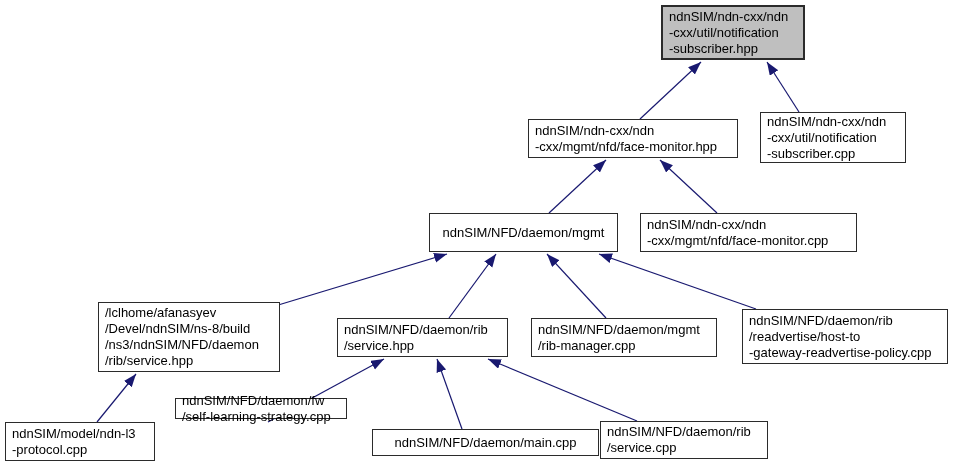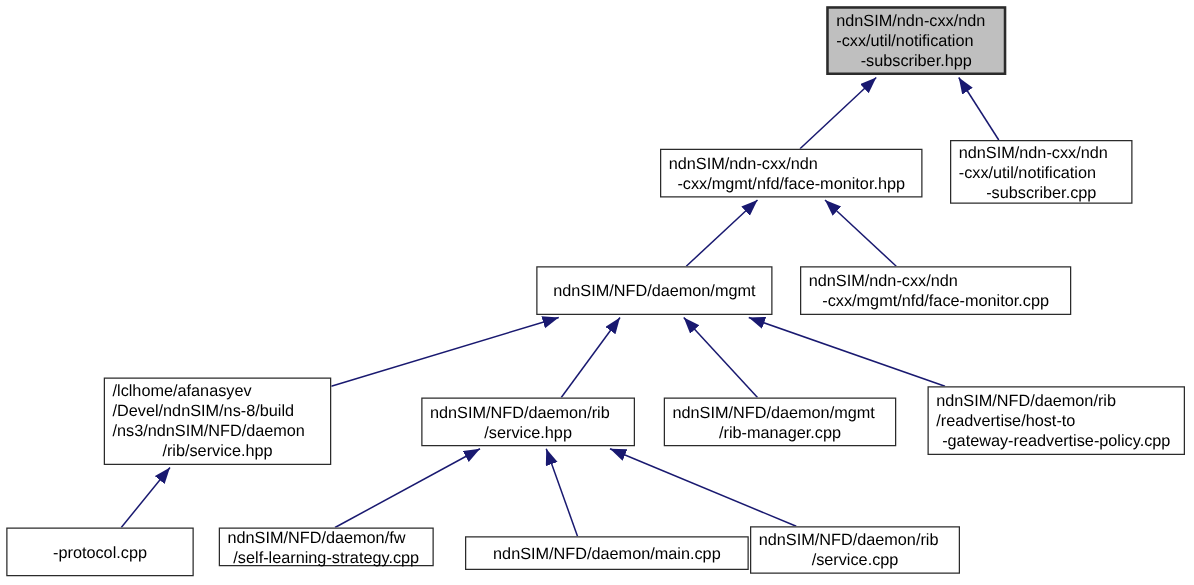--- a/index.html
+++ b/index.html
@@ -40,21 +40,21 @@
     justify-content: center;
     padding: 1px 6px;
     white-space: nowrap;
     cursor: pointer;
   }
   .node .ln {
     text-align: left;
     width: 100%;
   }
   .node .ln:last-child {
-    text-align: center;
+    text-align: left;
   }
   .node .ln:only-child {
     text-align: center;
   }
   .node.hub {
     background: var(--hl, #bfbfbf);
     border-width: 2px;
     cursor: default;
   }
 </style>
@@ -96,43 +96,44 @@
         <div class="ln">-cxx/util/notification</div>
         <div class="ln">-subscriber.cpp</div>
       </div>
       <div class="node" style="left: 429px; top: 213px; width: 189px; height: 39px;">
         <div class="ln">ndnSIM/NFD/daemon/mgmt</div>
       </div>
       <div class="node" style="left: 640px; top: 213px; width: 217px; height: 39px;">
         <div class="ln">ndnSIM/ndn-cxx/ndn</div>
         <div class="ln">-cxx/mgmt/nfd/face-monitor.cpp</div>
       </div>
-      <div class="node" style="left: 83px; top: 302px; width: 182px; height: 70px;">
+      <div class="node" style="left: 98px; top: 302px; width: 182px; height: 70px;">
         <div class="ln">/lclhome/afanasyev</div>
         <div class="ln">/Devel/ndnSIM/ns-8/build</div>
         <div class="ln">/ns3/ndnSIM/NFD/daemon</div>
         <div class="ln">/rib/service.hpp</div>
       </div>
       <div class="node" style="left: 337px; top: 318px; width: 171px; height: 39px;">
         <div class="ln">ndnSIM/NFD/daemon/rib</div>
         <div class="ln">/service.hpp</div>
       </div>
       <div class="node" style="left: 531px; top: 318px; width: 186px; height: 39px;">
         <div class="ln">ndnSIM/NFD/daemon/mgmt</div>
         <div class="ln">/rib-manager.cpp</div>
       </div>
       <div class="node" style="left: 742px; top: 309px; width: 206px; height: 55px;">
         <div class="ln">ndnSIM/NFD/daemon/rib</div>
         <div class="ln">/readvertise/host-to</div>
         <div class="ln">-gateway-readvertise-policy.cpp</div>
       </div>
       <div class="node" style="left: 5px; top: 422px; width: 150px; height: 39px;">
+        <div class="ln">ndnSIM/model/ndn-l3</div>
         <div class="ln">-protocol.cpp</div>
       </div>
-      <div class="node" style="left: 175px; top: 422px; width: 172px; height: 31px;">
+      <div class="node" style="left: 175px; top: 398px; width: 172px; height: 21px;">
         <div class="ln">ndnSIM/NFD/daemon/fw</div>
         <div class="ln">/self-learning-strategy.cpp</div>
       </div>
       <div class="node" style="left: 372px; top: 429px; width: 227px; height: 27px;">
         <div class="ln">ndnSIM/NFD/daemon/main.cpp</div>
       </div>
       <div class="node" style="left: 600px; top: 421px; width: 168px; height: 38px;">
         <div class="ln">ndnSIM/NFD/daemon/rib</div>
         <div class="ln">/service.cpp</div>
       </div>

